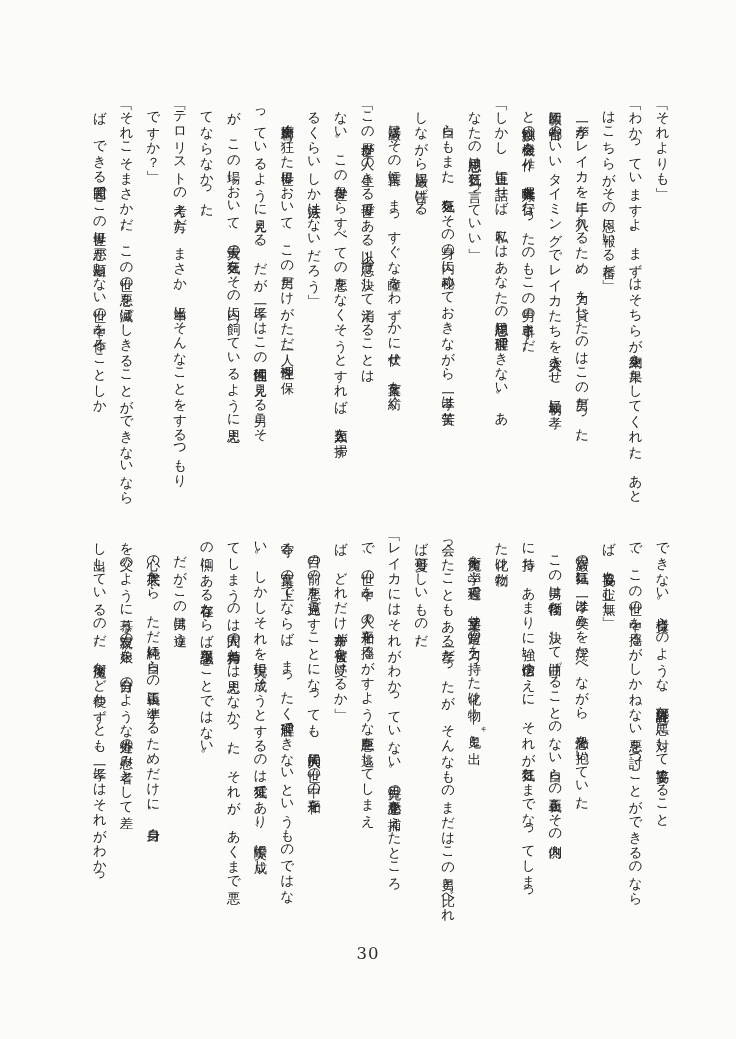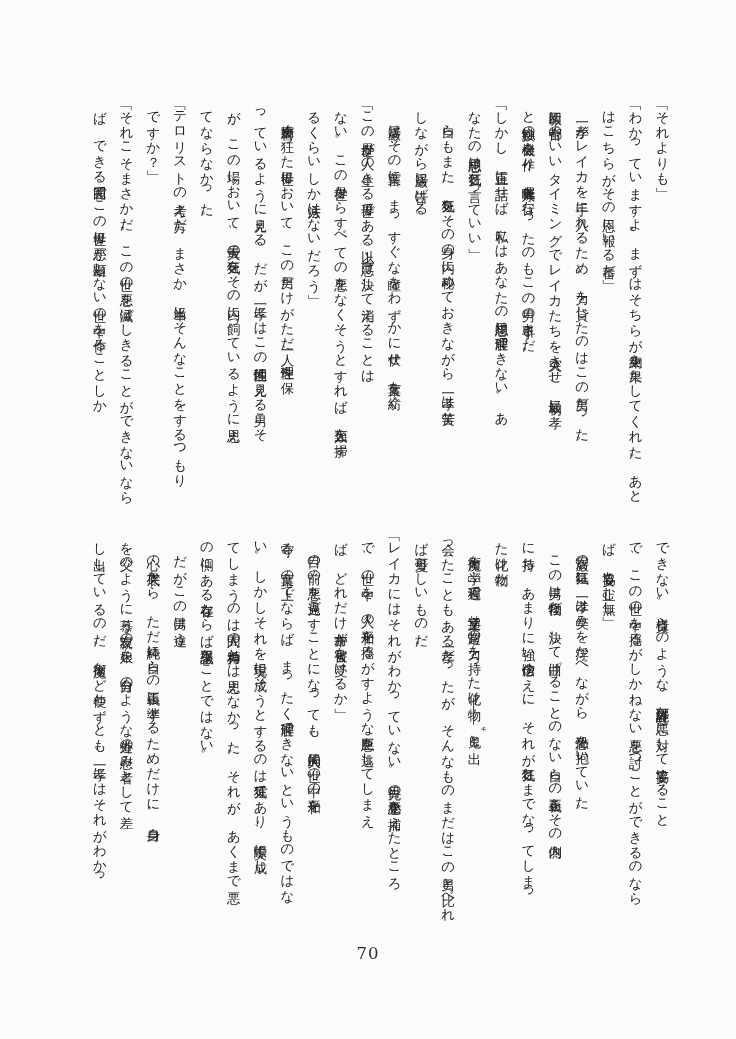--- a/index.html
+++ b/index.html
@@ -96,15 +96,15 @@
     <div class="line">守る。言葉の上でならば、まったく理解できないというものではな</div>
     <div class="line">い。しかしそれを現実に成そうとするのは狂気であり、実際に成し</div>
     <div class="line">てしまうのは人間の精神力とは思えなかった。それが、あくまで悪</div>
     <div class="line">の側にある存在ならば不思議なことではない。</div>
     <div class="line">　だがこの男は違う。</div>
     <div class="line">　心の奥底から、ただ純粋に自らの正義に準ずるためだけに、自身</div>
     <div class="line">を父のように慕う親友の娘を、自分のような外道の慰み者として差</div>
     <div class="line">し出しているのだ。魔術など使わずとも、一孝にはそれがわかっ</div>
   </div>
 
-  <div class="page-number">70</div>
+  <div class="page-number">30</div>
 
 </div>
 
 </body></html>

